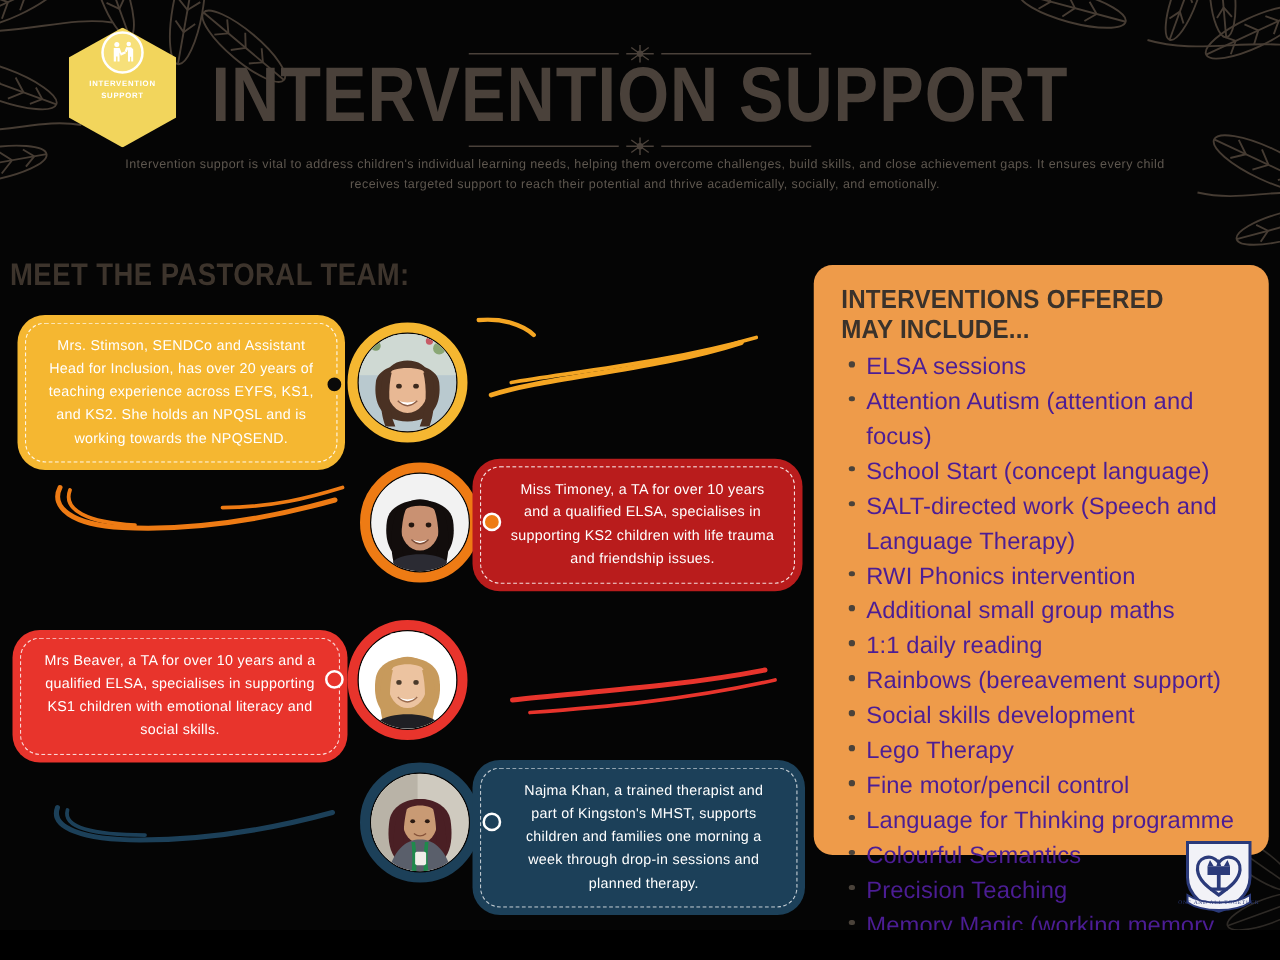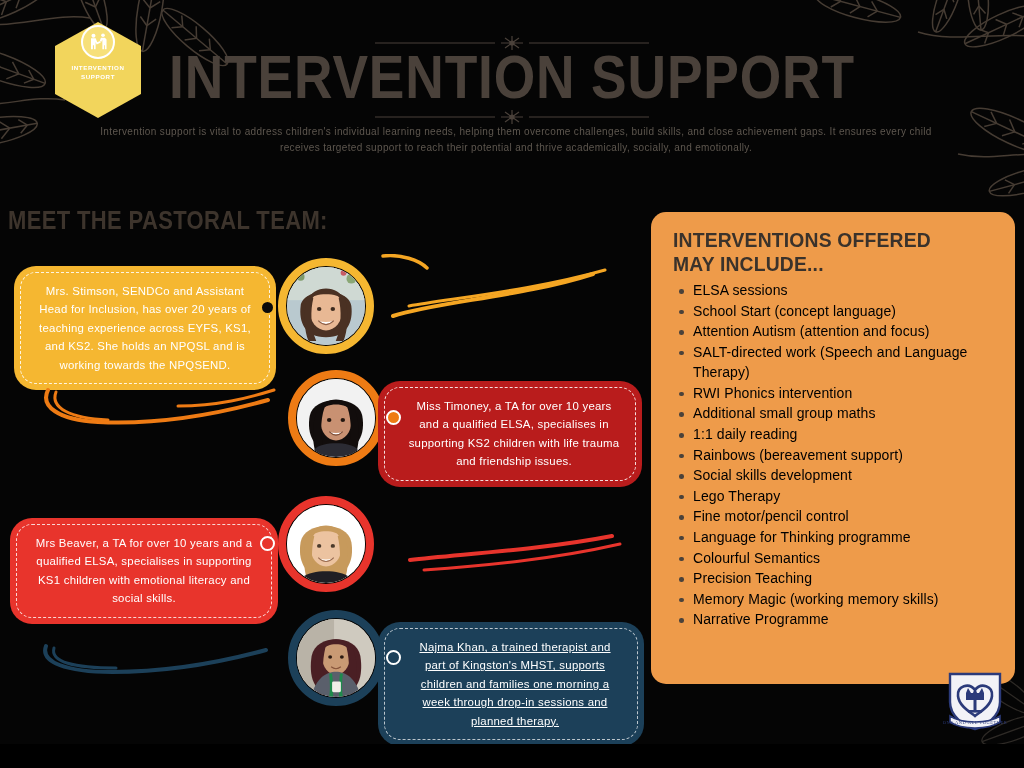--- a/index.html
+++ b/index.html
@@ -112,21 +112,20 @@
 
   .bubble {
     position: absolute;
     border-radius: 22px;
     padding: 16px 22px;
     color: #ffffff;
     font-size: 11.4px;
     line-height: 1.62;
     text-align: center;
     letter-spacing: 0.25px;
-    margin-top: 14px;
   }
   .bubble .inner-dash {
     position: absolute;
     inset: 6px;
     border-radius: 16px;
     pointer-events: none;
   }
   .bubble-text { position: relative; z-index: 2; }
 
   .avatar-wrap {
@@ -174,22 +173,22 @@
     color: #3A322B;
     letter-spacing: 0.2px;
     transform: scaleX(0.92);
     transform-origin: left center;
     margin-bottom: 4px;
   }
   .panel-list { list-style: none; }
   .panel-list li {
     position: relative;
     padding-left: 20px;
-    color: #000000;
-    font-size: 14px;
+    color: #4c1d95;
+    font-size: 19px;
     line-height: 1.47;
     letter-spacing: 0.1px;
   }
   .panel-list li::before {
     content: "";
     position: absolute;
     left: 6px; top: 9px;
     width: 4.5px; height: 4.5px;
     border-radius: 50%;
     background: #4A423A;
@@ -493,32 +492,32 @@
           <path d="M14 80 C 20 60, 30 54, 40 54 C 50 54, 60 60, 66 80 Z" fill="#5a5f6b"></path>
           <path d="M33 56 C 34 66, 34 74, 33 80 L 37 80 C 37 72, 37 64, 36 56 Z" fill="#1f8a4c"></path>
           <path d="M47 56 C 46 66, 46 74, 47 80 L 43 80 C 43 72, 43 64, 44 56 Z" fill="#1f8a4c"></path>
           <rect x="36" y="64" width="9" height="11" rx="1.5" fill="#f0eee8"></rect>
         </svg>
       </div>
     </div>
 
     <div class="connector-dot" style="left:386px;top:46px;border:2px solid #ffffff;background:#1C4059;"></div>
 
-    <div class="bubble" style="left:378px;top:4px;width:266px;background:#1C4059;padding-left:30px;text-decoration:underline;">
+    <div class="bubble" style="left:378px;top:4px;width:266px;background:#1C4059;padding-left:30px;">
       <div class="inner-dash" style="border:1.4px dashed rgba(255,255,255,0.7);"></div>
       <div class="bubble-text">Najma Khan, a trained therapist and part of Kingston's MHST, supports children and families one morning a week through drop-in sessions and planned therapy.</div>
     </div>
   </div>
 
   <div class="panel">
     <div class="panel-title">INTERVENTIONS OFFERED MAY INCLUDE...</div>
     <ul class="panel-list">
       <li>ELSA sessions</li>
+      <li>Attention Autism (attention and focus)</li>
       <li>School Start (concept language)</li>
-      <li>Attention Autism (attention and focus)</li>
       <li>SALT-directed work (Speech and Language Therapy)</li>
       <li>RWI Phonics intervention</li>
       <li>Additional small group maths</li>
       <li>1:1 daily reading</li>
       <li>Rainbows (bereavement support)</li>
       <li>Social skills development</li>
       <li>Lego Therapy</li>
       <li>Fine motor/pencil control</li>
       <li>Language for Thinking programme</li>
       <li>Colourful Semantics</li>

